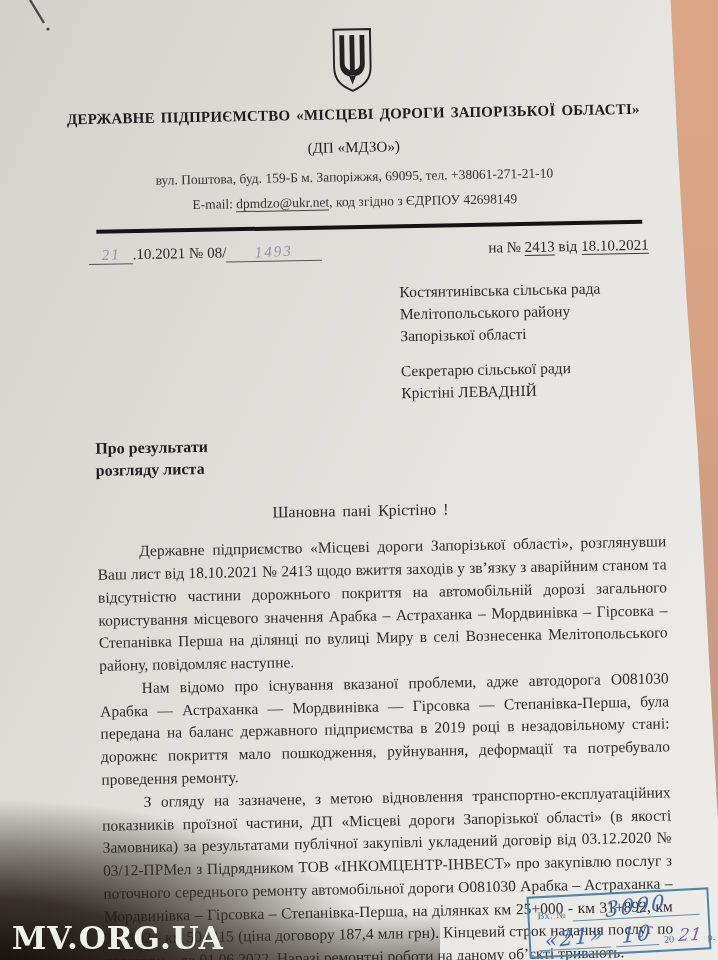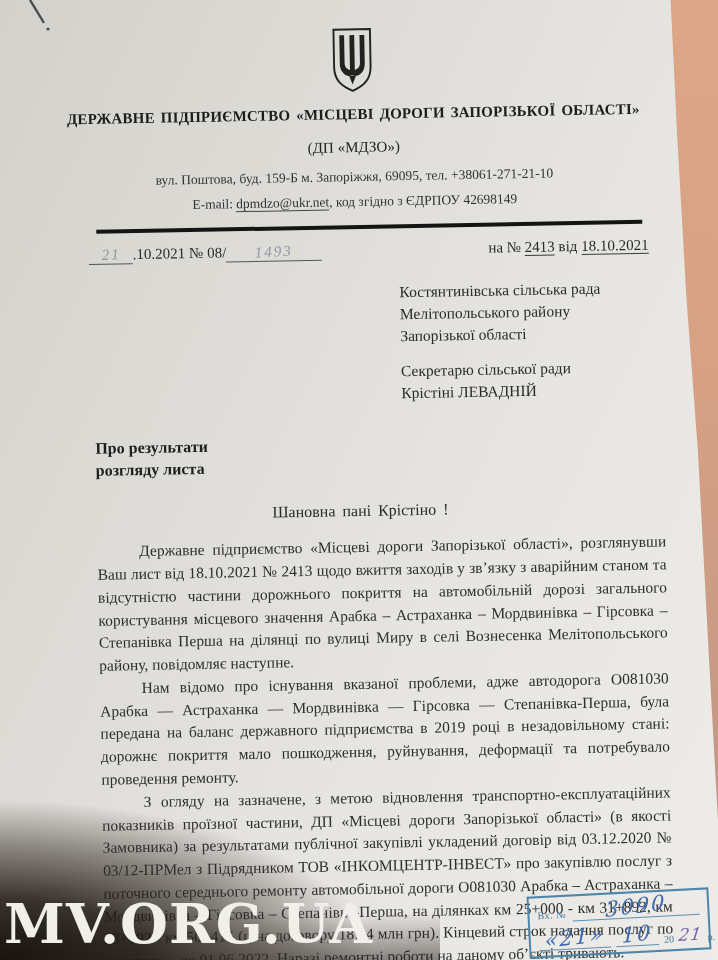--- a/index.html
+++ b/index.html
@@ -40,22 +40,22 @@
     letter-spacing:2px;display:inline-block;transform:rotate(-4deg) skewX(-8deg);line-height:1;}
   .stamp-row2{display:flex;align-items:flex-end;gap:5px;margin-top:6px;font-size:10px;}
   .hw-purple{font-family:"DejaVu Serif",serif;font-style:italic;color:#7a5fa8;font-size:17px;
     letter-spacing:1px;display:inline-block;transform:skewX(-10deg);line-height:1;}
   .sb2{border-bottom:1px solid #5e90b2;padding:0 6px;}
   
   .shadow-corner{position:absolute;left:0;bottom:0;width:440px;height:160px;z-index:4;pointer-events:none;
     background:radial-gradient(ellipse 115% 135% at 0% 100%,rgba(22,16,12,.97) 0%,rgba(33,26,21,.88) 28%,
       rgba(52,44,38,.5) 52%,rgba(70,62,55,0) 74%),
       linear-gradient(to top,rgba(38,32,27,.5) 0%,rgba(38,32,27,0) 30%);}
-  .watermark{position:absolute;left:4px;bottom:4px;z-index:5;font-family:"DejaVu Serif",serif;
-    font-weight:bold;font-size:55px;letter-spacing:1px;color:#f1efe9;}
+  .watermark{position:absolute;left:12px;bottom:4px;z-index:5;font-family:"DejaVu Serif",serif;
+    font-weight:bold;font-size:31px;letter-spacing:1px;color:#f1efe9;}
   .pen-mark{position:absolute;top:0;left:20px;z-index:2;}
 </style>
 </head>
 <body>
 
 <div class="photo">
 
   <svg class="pen-mark" width="42" height="38" viewBox="0 0 42 38">
     <line x1="10" y1="0" x2="24" y2="23" stroke="#4a4a4a" stroke-width="2.4"></line>
     <circle cx="28" cy="29" r="1.6" fill="#4a4a4a"></circle>

